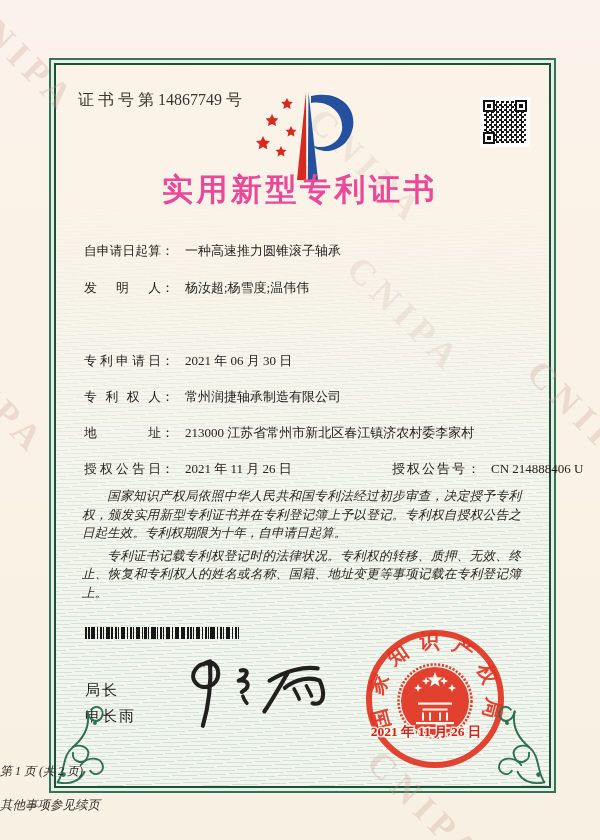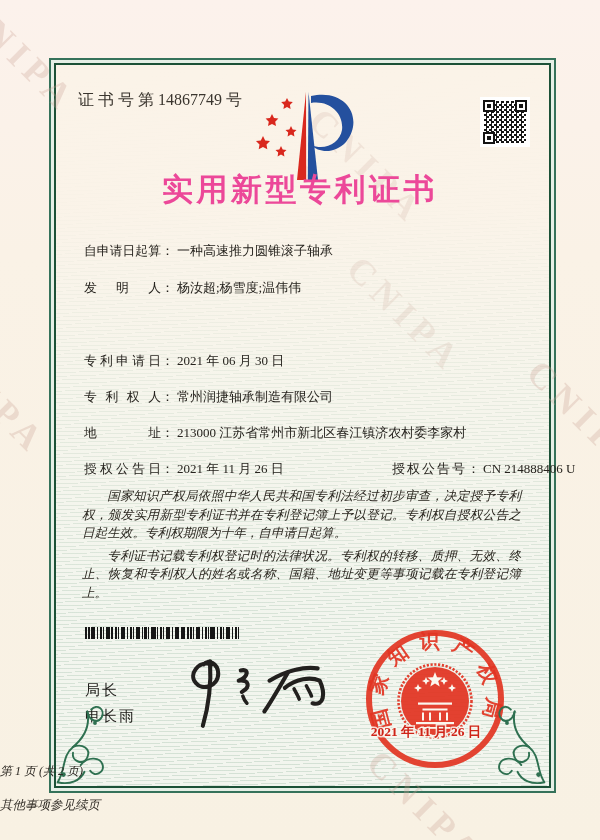--- a/index.html
+++ b/index.html
@@ -43,21 +43,21 @@
   .qf::after{content:"";position:absolute;left:2px;top:2px;width:4px;height:4px;background:#141414;}
   .qf.tl{left:3px;top:3px;} .qf.tr{right:3px;top:3px;} .qf.bl{left:3px;bottom:3px;}
   .title{
     position:absolute;left:0;right:0;top:169px;text-align:center;
     font-size:31px;font-weight:600;letter-spacing:3.5px;color:#ec4899;
   }
   
   .frow{position:absolute;left:84px;font-size:13px;white-space:nowrap;color:#26231e;}
   .flabel{display:inline-block;width:77px;font-size:12.8px;text-align:justify;text-align-last:justify;vertical-align:bottom;color:#26231e;}
   .fcolon{display:inline-block;}
-  .fvalue{display:inline-block;margin-left:3px;}
+  .fvalue{display:inline-block;margin-left:11px;}
   .grant-no{position:absolute;left:308px;top:0;}
   .grant-no .glabel{letter-spacing:2px;}
   
   .bodytext{
     position:absolute;left:78px;top:483px;width:447px;
     font-size:12.6px;line-height:18.6px;text-align:justify;
     font-style:italic;color:#2a261f;
   }
   .bodytext p{margin:4px;text-indent:2em;}
   

